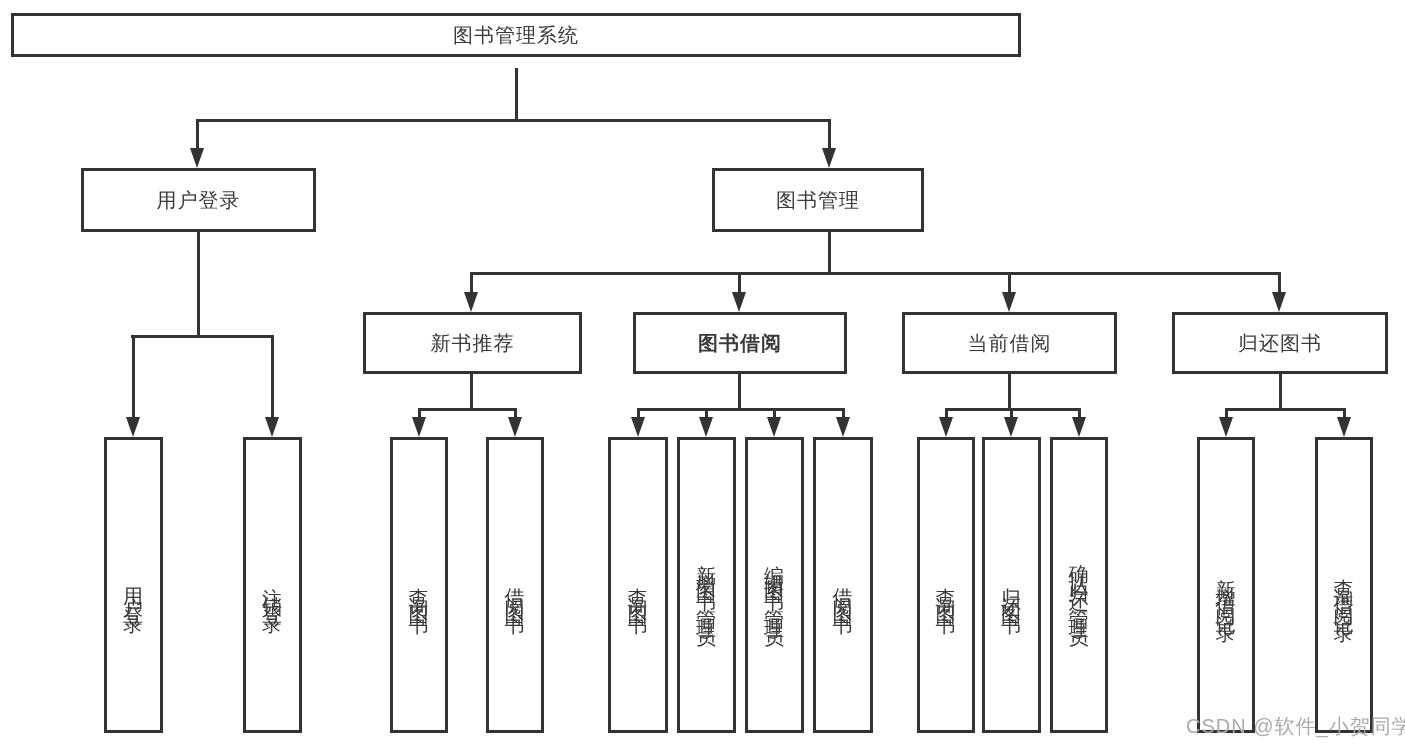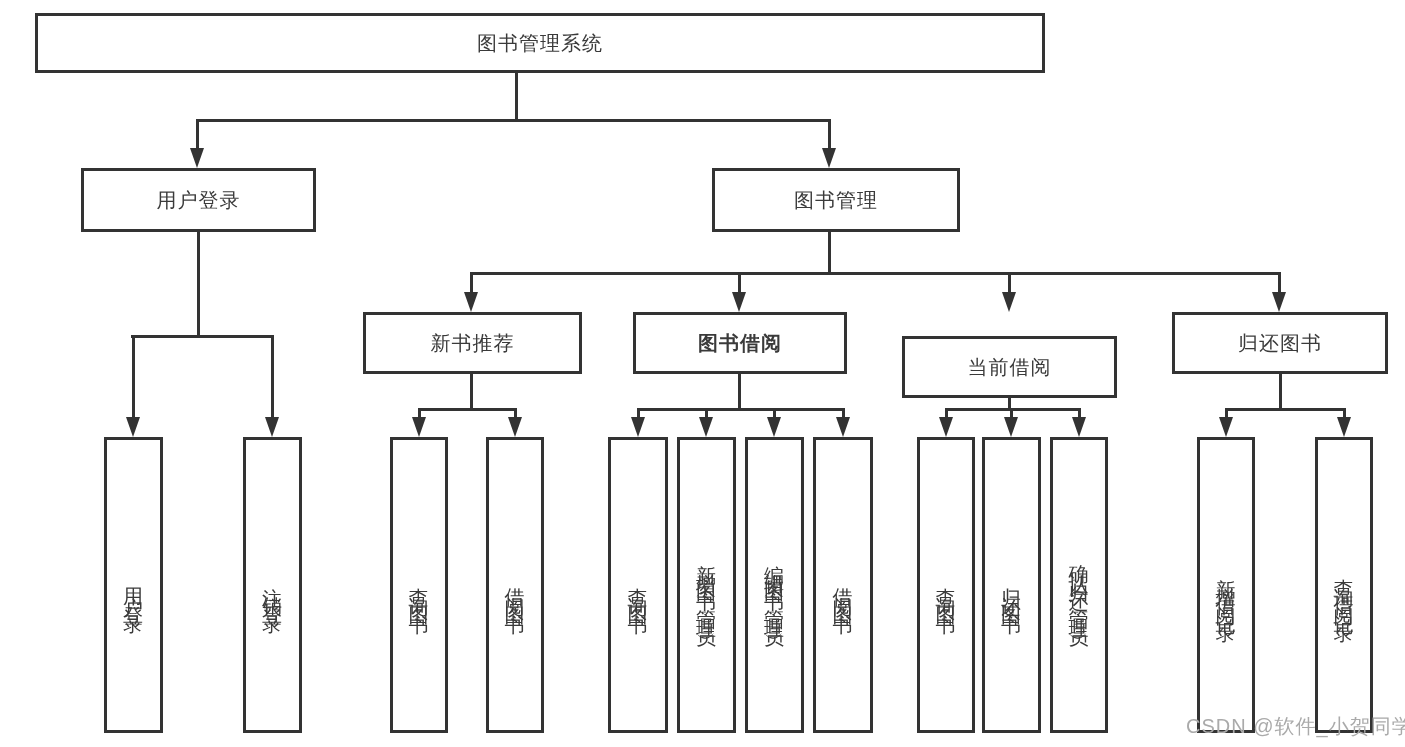--- a/index.html
+++ b/index.html
@@ -53,37 +53,37 @@
     letter-spacing:1px;
     z-index:5;
     white-space:nowrap;
   }
 </style>
 </head>
 <body>
 
 <div class="canvas">
 
-  <div class="node" style="left:11px; top:13px; width:1010px; height:60px;margin-left:24px;">
+  <div class="node" style="left:11px; top:13px; width:1010px; height:44px;">
     <span>图书管理系统</span>
   </div>
 
   <div>
     <div class="vline" style="left:515px; top:68px; height:54px;"></div>
     <div class="hline" style="left:196px; top:119px; width:635px;"></div>
     <div class="vline" style="left:196px; top:119px; height:32px;"></div>
     <div class="arrowhead" style="left:190px; top:148px;"></div>
     <div class="vline" style="left:828px; top:119px; height:32px;"></div>
     <div class="arrowhead" style="left:822px; top:148px;"></div>
   </div>
 
   <div class="node" style="left:81px; top:168px; width:235px; height:64px;">
     <span>用户登录</span>
   </div>
-  <div class="node" style="left:712px; top:168px; width:248px; height:64px;">
+  <div class="node" style="left:712px; top:168px; width:212px; height:64px;">
     <span>图书管理</span>
   </div>
 
   <div>
     <div class="vline" style="left:197px; top:232px; height:106px;"></div>
     <div class="hline" style="left:131px; top:335px; width:142px;"></div>
     <div class="vline" style="left:132px; top:335px; height:84px;"></div>
     <div class="arrowhead" style="left:126px; top:417px;"></div>
     <div class="vline" style="left:271px; top:335px; height:84px;"></div>
     <div class="arrowhead" style="left:265px; top:417px;"></div>
@@ -101,21 +101,21 @@
     <div class="vline" style="left:1278px; top:272px; height:22px;"></div>
     <div class="arrowhead" style="left:1272px; top:292px;"></div>
   </div>
 
   <div class="node" style="left:363px; top:312px; width:219px; height:62px;font-family:Liberation Mono, monospace;">
     <span>新书推荐</span>
   </div>
   <div class="node" style="left:633px; top:312px; width:214px; height:62px;font-weight:bold;">
     <span>图书借阅</span>
   </div>
-  <div class="node" style="left:902px; top:312px; width:215px; height:62px;margin-top:24px;">
+  <div class="node" style="left:902px; top:312px; width:215px; height:62px;">
     <span>当前借阅</span>
   </div>
   <div class="node" style="left:1172px; top:312px; width:216px; height:62px;">
     <span>归还图书</span>
   </div>
 
   <div>
     <div class="vline" style="left:470px; top:374px; height:37px;"></div>
     <div class="hline" style="left:418px; top:408px; width:98px;"></div>
     <div class="vline" style="left:418px; top:408px; height:12px;"></div>

